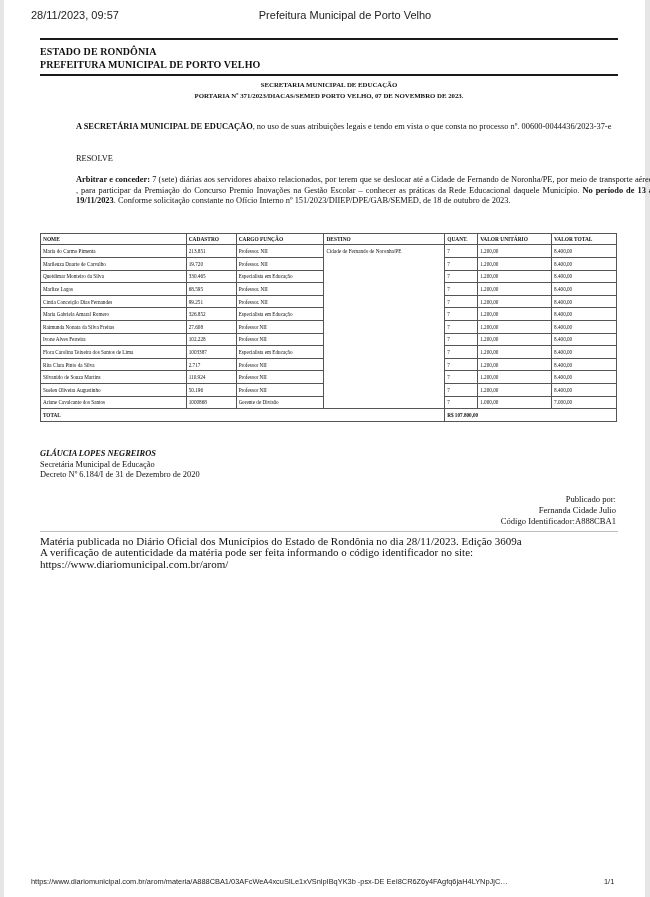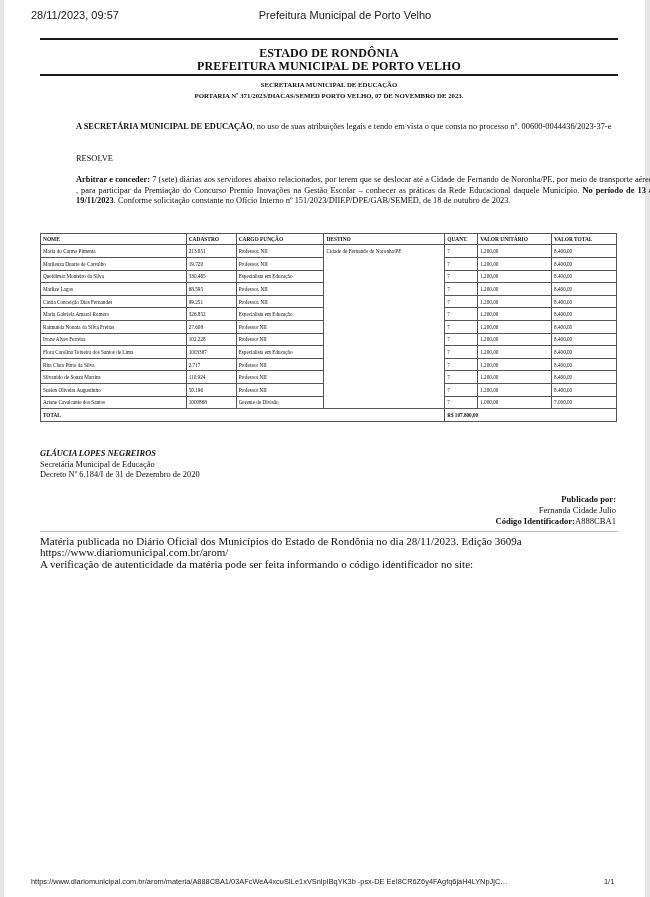--- a/index.html
+++ b/index.html
@@ -12,22 +12,22 @@
   .gutter-left { position: absolute; left: 0; top: 0; width: 4px; height: 897px; background: #e6e6e6; }
   .gutter-right { position: absolute; right: 0; top: 0; width: 5px; height: 897px; background: #e6e6e6; }
   .print-header {
     position: absolute; top: 9px; left: 0; width: 650px; height: 14px;
     font-family: "Liberation Sans", sans-serif; font-size: 11px; color: #222;
   }
   .print-header .date { position: absolute; left: 31px; top: 0; }
   .print-header .title { position: absolute; left: 0; width: 650px; text-align: center; top: 0; padding-left: 40px; box-sizing: border-box; }
   .rule-thick { position: absolute; left: 40px; width: 578px; height: 2px; background: #1a1a1a; }
   .center-line {
-    position: absolute; left: 40px; width: 578px; text-align: center;
-    font-weight: bold; font-size: 12px; letter-spacing: 0.1px;
+    position: absolute; left: 40px; width: 578px; text-align: left;
+    font-weight: bold; font-size: 10px; letter-spacing: 0.1px;
   }
   .small-center {
     position: absolute; left: 40px; width: 578px; text-align: center;
     font-weight: bold; font-size: 6.8px;
   }
   .para {
     position: absolute; left: 40px; width: 577px; font-size: 8.4px; line-height: 10.6px;
     text-align: justify;
     margin-left: 36px;
   }
@@ -41,21 +41,21 @@
     border: 1px solid #555; height: 11.6px; padding: 0 2px; text-align: left;
     vertical-align: middle; font-weight: normal; white-space: nowrap; overflow: hidden;
   }
   table.diarias th { font-weight: bold; font-size: 5.4px; height: 10.4px; }
   table.diarias td.dest { vertical-align: top; padding-top: 3px; }
   table.diarias td.total-label { font-weight: bold; height: 11px; }
   table.diarias td.total-value { font-weight: bold; }
   .sig { position: absolute; left: 40px; font-size: 8.4px; line-height: 10.7px; }
   .sig .name { font-weight: bold; font-style: italic; }
   .pub { position: absolute; right: 34px; text-align: right; font-size: 8.6px; line-height: 11px; }
-  .pub .lbl { font-weight: bold; }
+  .pub .lbl { font-weight: normal; }
   .sep { position: absolute; left: 40px; width: 578px; height: 1px; background: #bdbdbd; top: 531px; }
   .footer-text { position: absolute; left: 40px; top: 536px; font-size: 11px; line-height: 11.3px; width: 580px; }
   .print-footer {
     position: absolute; top: 877px; left: 0; width: 650px;
     font-family: "Liberation Sans", sans-serif; font-size: 7.4px; color: #222;
   }
   .print-footer .url { position: absolute; left: 31px; white-space: nowrap; }
   .print-footer .page { position: absolute; left: 604px; }
 </style>
 </head>
@@ -230,20 +230,20 @@
 <div class="pub" style="top:494px">
   <div class="lbl">Publicado por:</div>
   <div>Fernanda Cidade Julio</div>
   <div><span class="lbl">Código Identificador:</span><span>A888CBA1</span></div>
 </div>
 
 <div class="sep"></div>
 
 <div class="footer-text">
   <div>Matéria publicada no Diário Oficial dos Municípios do Estado de Rondônia no dia 28/11/2023. Edição 3609a</div>
+  <div>A verificação de autenticidade da matéria pode ser feita informando o código identificador no site:</div>
   <div>https://www.diariomunicipal.com.br/arom/</div>
-  <div>A verificação de autenticidade da matéria pode ser feita informando o código identificador no site:</div>
 </div>
 
 <div class="print-footer">
   <span class="url">https://www.diariomunicipal.com.br/arom/materia/A888CBA1/03AFcWeA4xcuSILe1xVSnlpIBqYK3b -psx-DE  EeI8CR6Z6y4FAgfq6jaH4LYNpJjC…</span>
   <span class="page">1/1</span>
 </div>
 
 </body></html>

